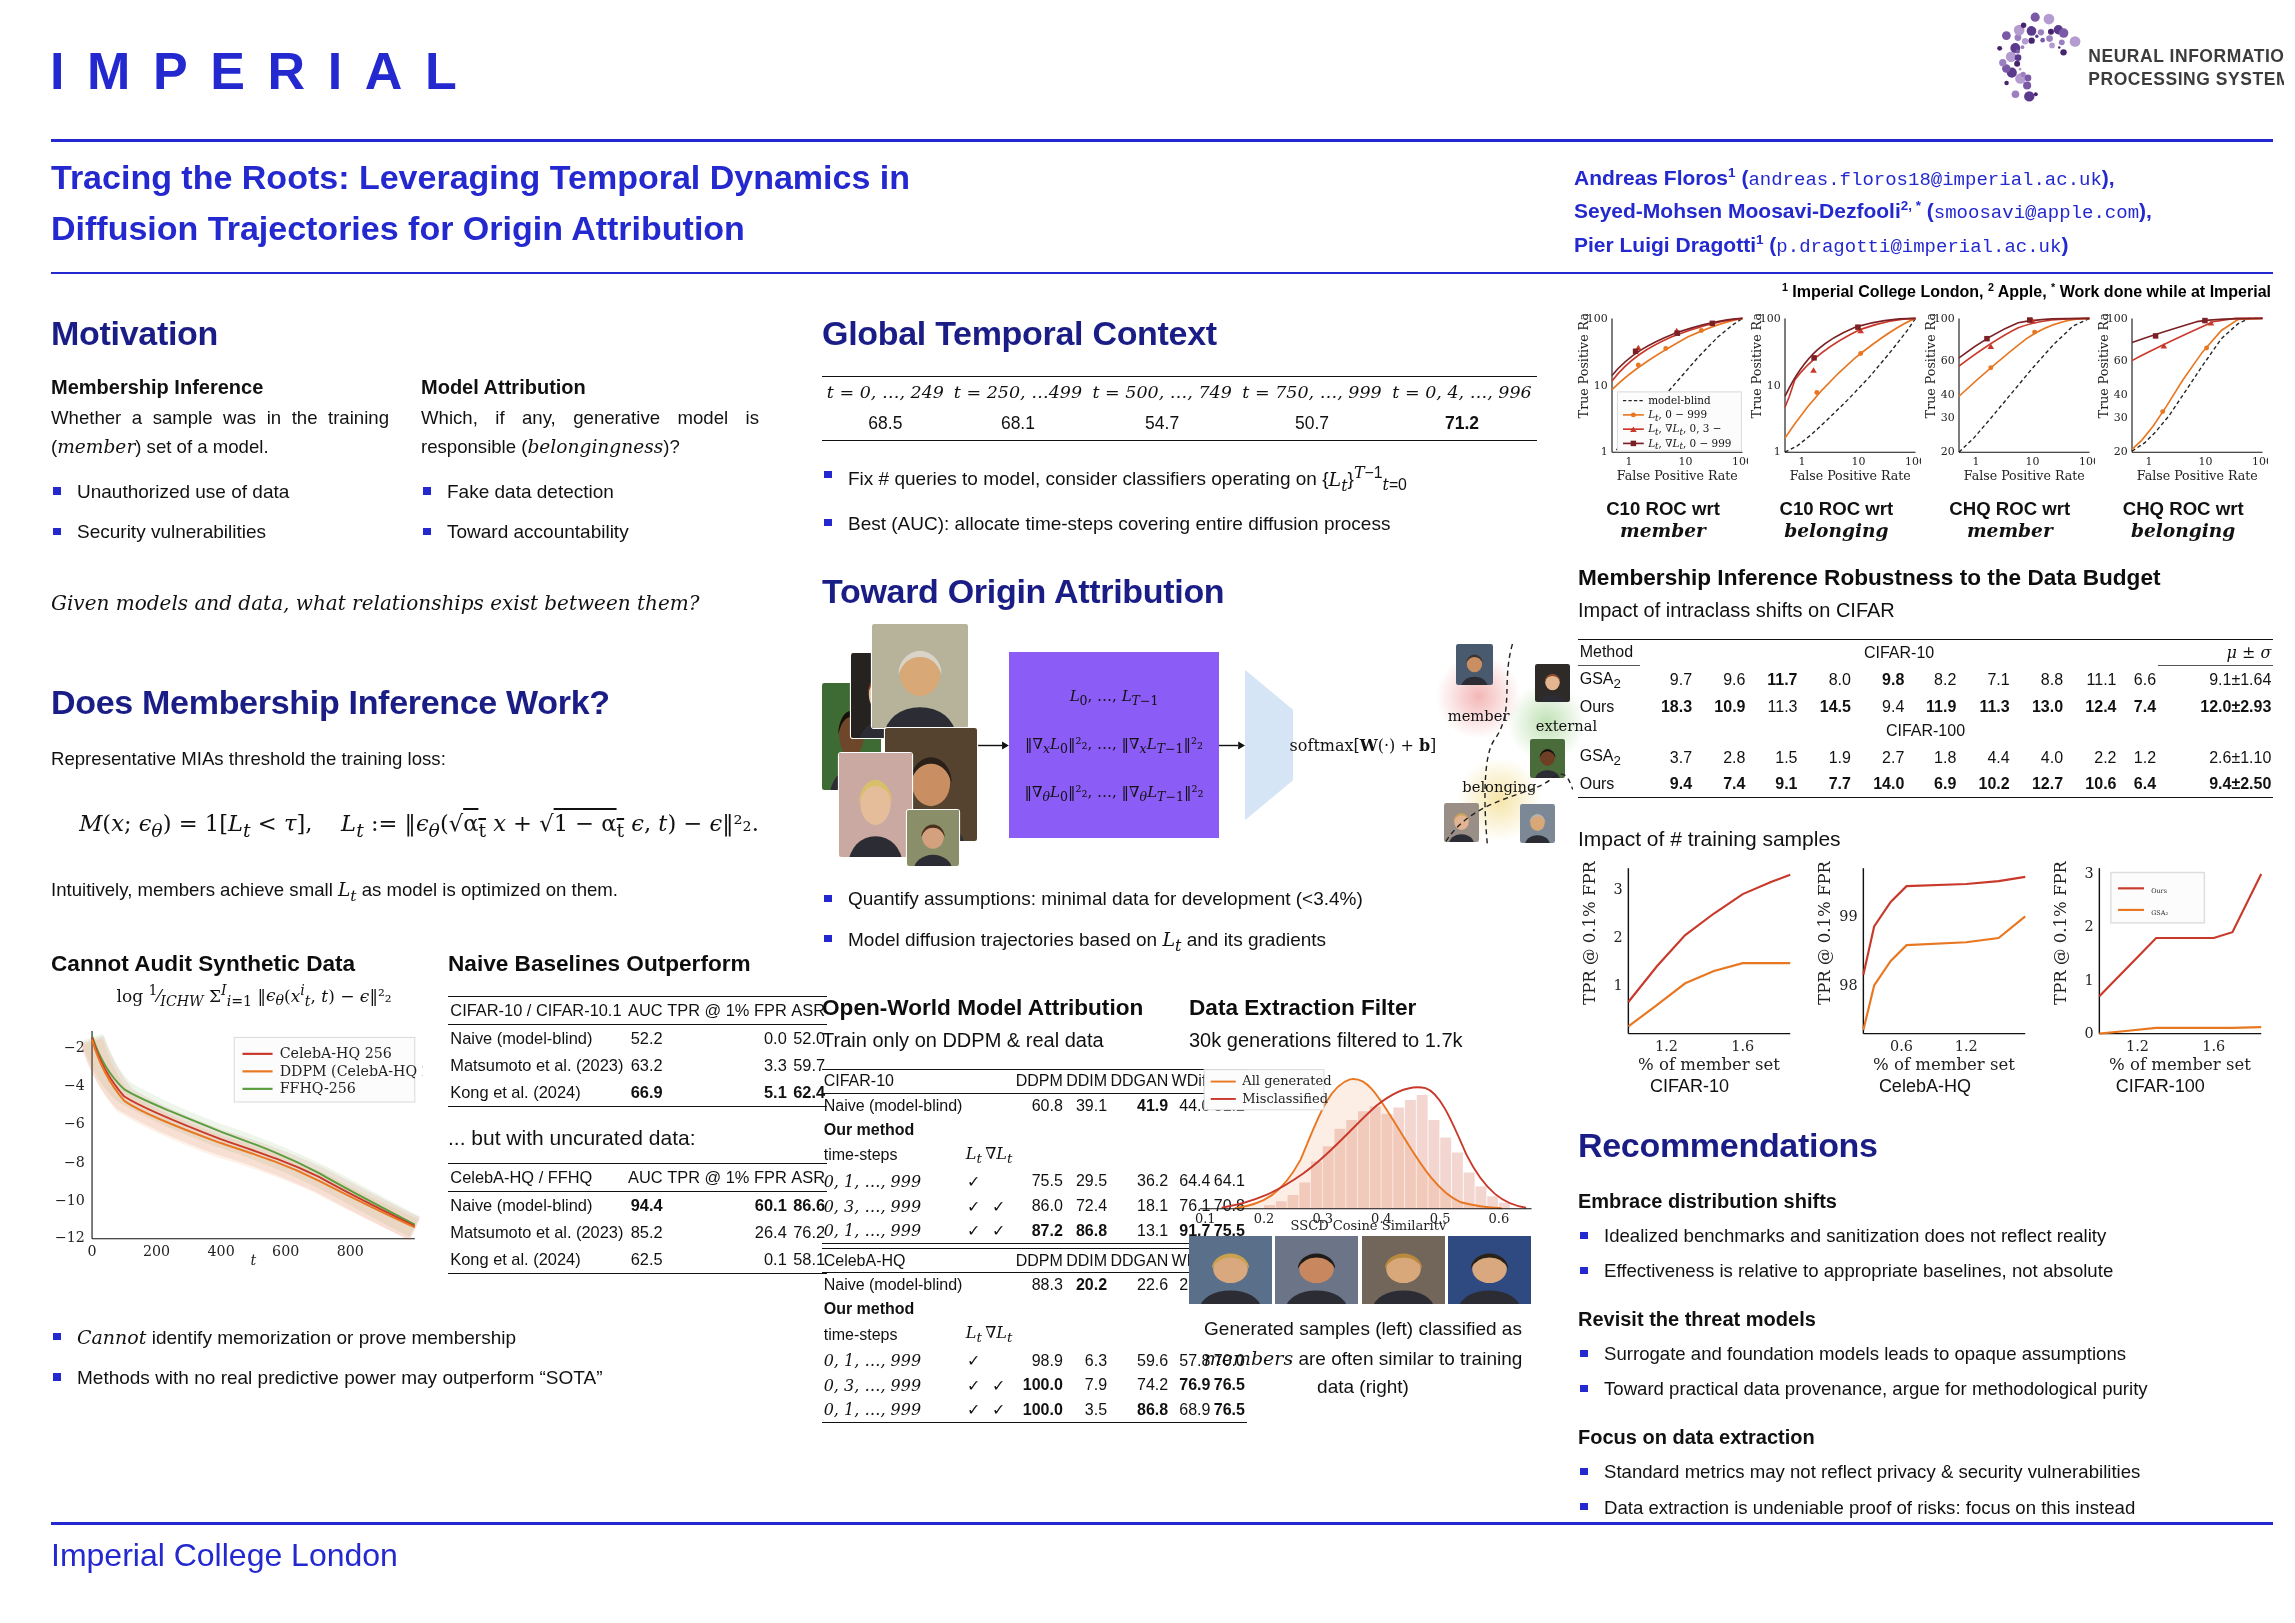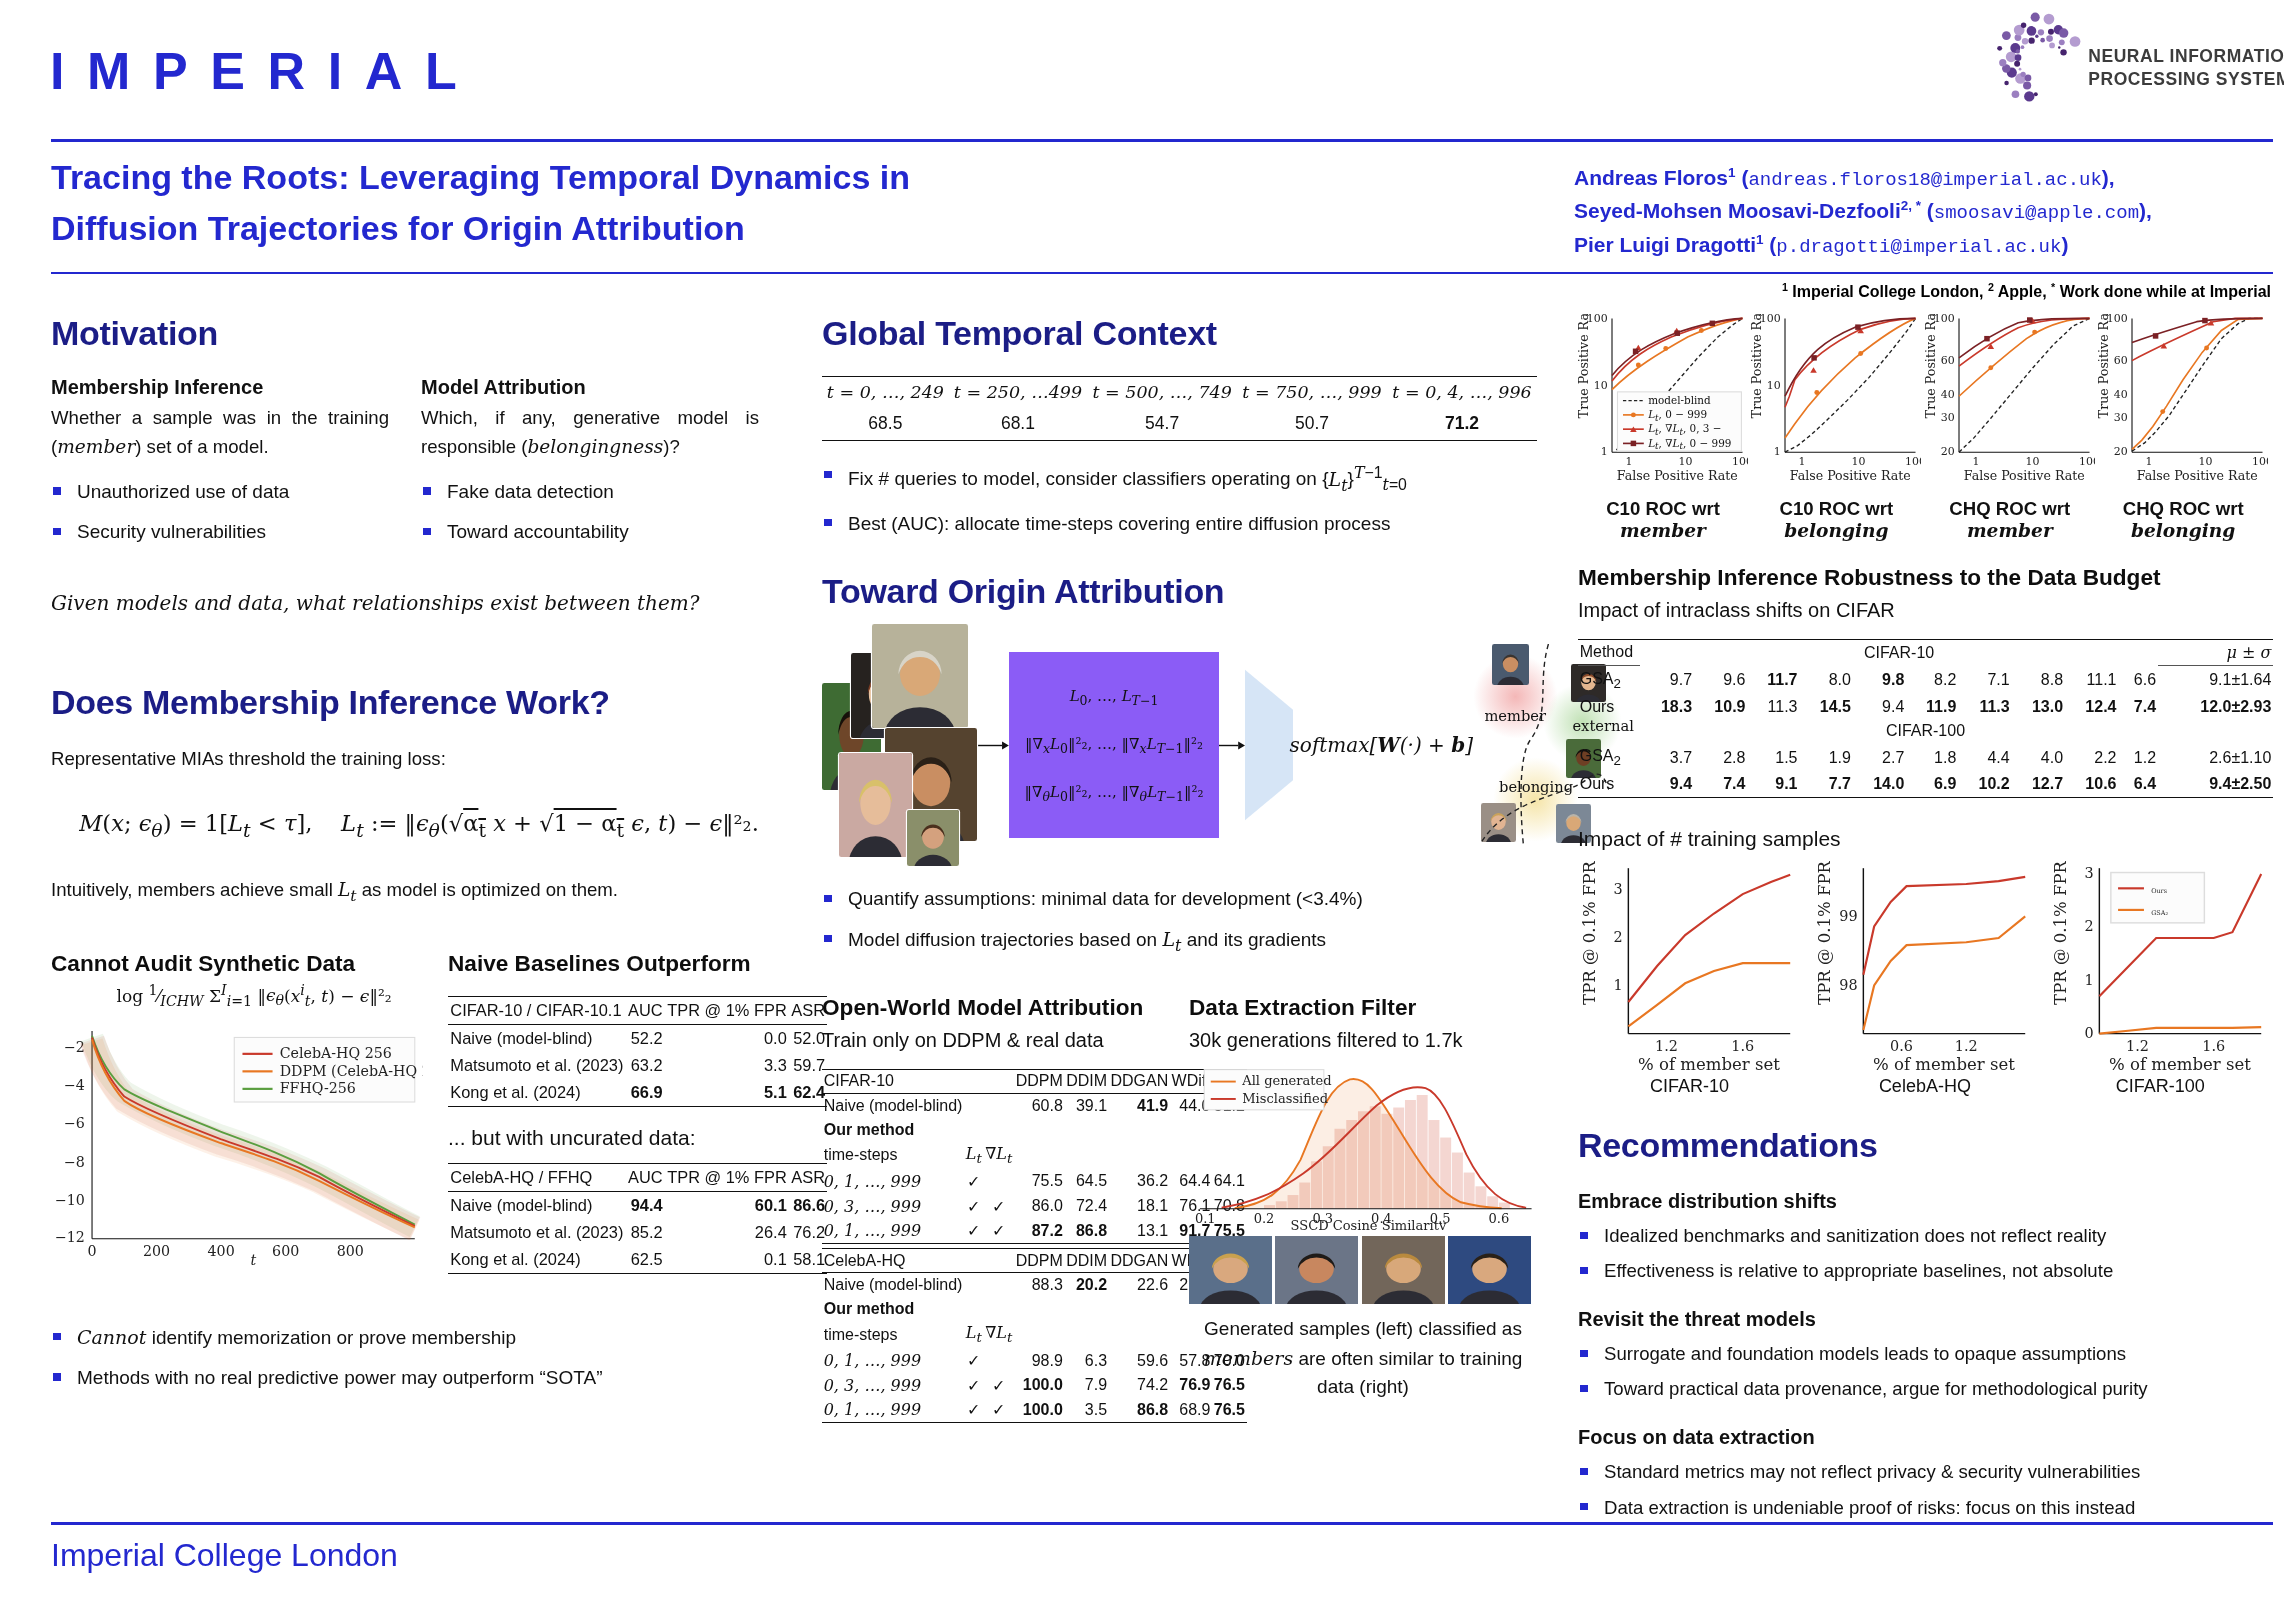--- a/index.html
+++ b/index.html
@@ -64,21 +64,21 @@
   .chart-title{font-family:"DejaVu Serif",serif;font-size:17px;text-align:center;margin:2.3px 0 0 34px;}
   .chart-cap{font-size:18.6px;font-weight:800;text-align:center;margin-top:1.1px;}
   .chart-cap .serifit{font-weight:700;}
   .roclegend{font-family:"DejaVu Serif",serif;font-size:19px;line-height:1;}
   
   .diagram{display:flex;align-items:center;margin:10px 0 4.5px 0;height:248px;}
   .collage{position:relative;width:155px;height:242px;flex:none;}
   .collage .face{position:absolute;border-radius:2.3px;box-shadow:0 0 0 1.1px #fff;overflow:hidden;}
   .graybox{width:210px;height:186px;background:#8b5cf6;flex:none;display:flex;flex-direction:column;
            justify-content:center;gap:27px;text-align:center;font-family:"DejaVu Serif",serif;font-size:15px;}
-  .softmax-lab{font-family:"DejaVu Serif",serif;font-size:20px;white-space:nowrap;margin-left:-3.4px;flex:none;font-style:italic;}
+  .softmax-lab{font-family:"DejaVu Serif",serif;font-size:16px;white-space:nowrap;margin-left:-3.4px;flex:none;}
   .clusters{position:relative;width:133px;height:203px;flex:none;margin-left:3.4px;}
   .blob{position:absolute;border-radius:50%;}
   .clusters .face{position:absolute;border-radius:2.3px;overflow:hidden;}
   .cl-lab{position:absolute;font-family:"DejaVu Serif",serif;font-size:14.7px;color:#111;}
   .face{display:block;}
   
   .recgrp{margin-top:25px;}
   .recgrp ul.blt li{margin:10px 0;font-size:18.6px;}
 </style>
 </head>
@@ -464,21 +464,21 @@
                 <td></td>
                 <td></td>
                 <td></td>
                 <td></td>
               </tr>
               <tr>
                 <td class="math">0, 1, …, 999</td>
                 <td>✓</td>
                 <td></td>
                 <td>75.5</td>
-                <td>64.5</td>
+                <td>29.5</td>
                 <td>36.2</td>
                 <td>64.4</td>
                 <td>64.1</td>
               </tr>
               <tr>
                 <td class="math">0, 3, …, 999</td>
                 <td>✓</td>
                 <td>✓</td>
                 <td>86.0</td>
                 <td>72.4</td>

